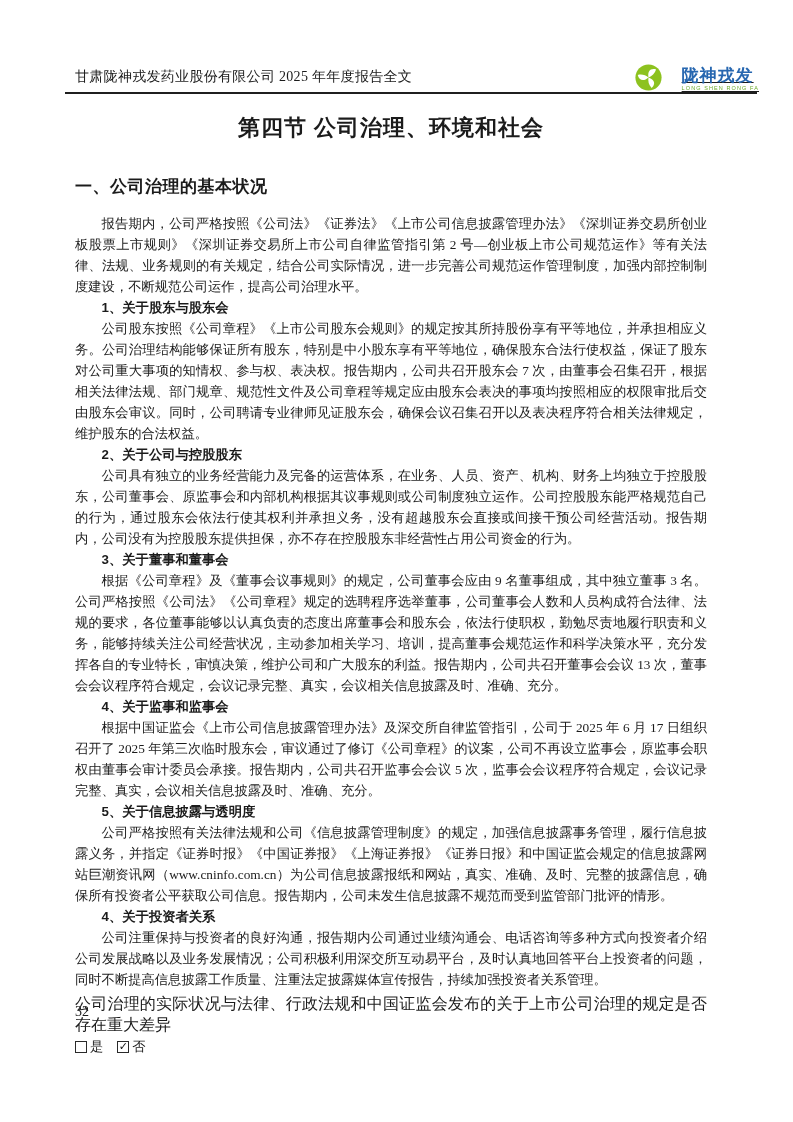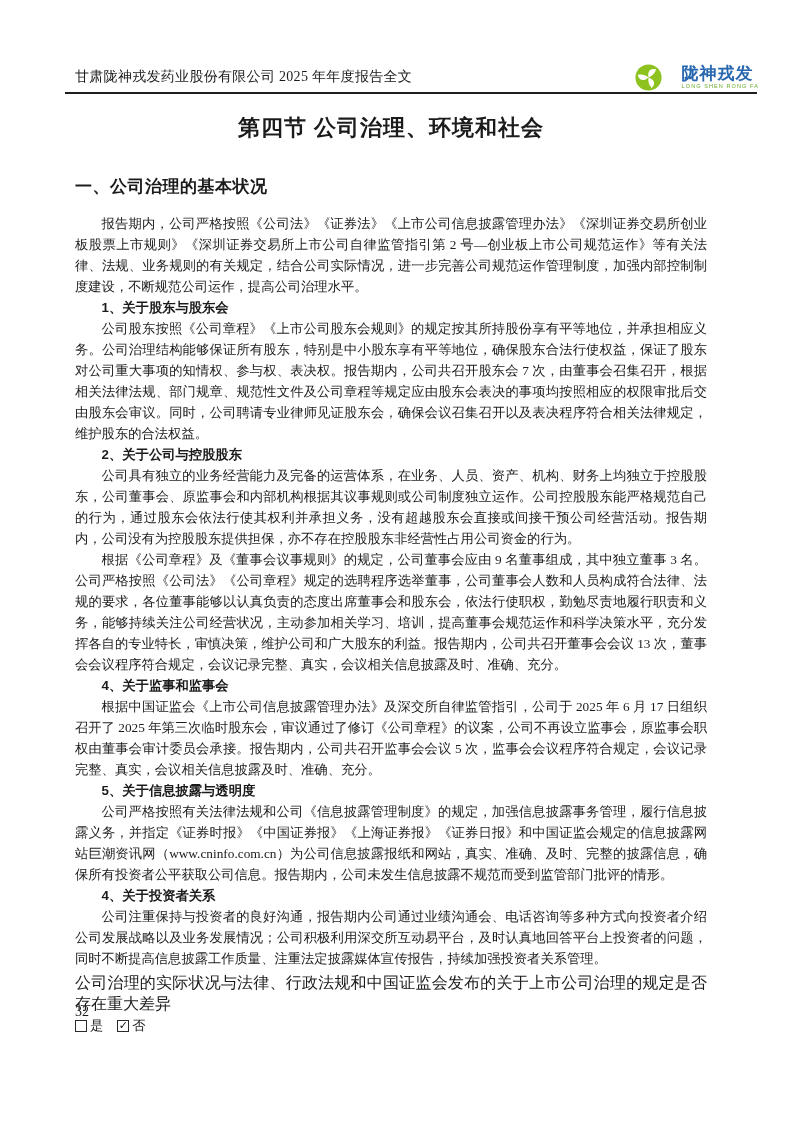--- a/index.html
+++ b/index.html
@@ -17,21 +17,21 @@
   .hdr{position:absolute;top:16px;left:0;right:0;}
   .hdr-inner{
     margin:48px 34px 0 75px;
     display:flex;justify-content:space-between;align-items:flex-end;
   }
   .hdr-title{
     font-size:14px;line-height:20px;
     letter-spacing:0.3px;
     padding-bottom:2px;
   }
-  .logo{display:flex;align-items:center;gap:20px;margin-bottom:-2px;}
+  .logo{display:flex;align-items:flex-end;gap:20px;margin-bottom:-2px;text-decoration:underline;}
   .logo-txt{display:flex;flex-direction:column;line-height:1;}
   .logo-cn{
     font-family:"Liberation Sans","DejaVu Sans",sans-serif;
     font-weight:700;font-size:17px;letter-spacing:1px;
   }
   .logo-en{
     font-family:"Liberation Sans","DejaVu Sans",sans-serif;
     font-size:5.5px;letter-spacing:1.1px;margin-top:2px;
   }
   .hdr-rule{
@@ -128,20 +128,21 @@
   <main class="doc">
     <h1 class="chapter-title">第四节 公司治理、环境和社会</h1>
     <h2 class="section-heading">一、公司治理的基本状况</h2>
 
     <div>
         <p class="blk-body">报告期内，公司严格按照《公司法》《证券法》《上市公司信息披露管理办法》《深圳证券交易所创业板股票上市规则》《深圳证券交易所上市公司自律监管指引第 2 号—创业板上市公司规范运作》等有关法律、法规、业务规则的有关规定，结合公司实际情况，进一步完善公司规范运作管理制度，加强内部控制制度建设，不断规范公司运作，提高公司治理水平。</p>
         <p class="blk-subheading">1、关于股东与股东会</p>
         <p class="blk-body">公司股东按照《公司章程》《上市公司股东会规则》的规定按其所持股份享有平等地位，并承担相应义务。公司治理结构能够保证所有股东，特别是中小股东享有平等地位，确保股东合法行使权益，保证了股东对公司重大事项的知情权、参与权、表决权。报告期内，公司共召开股东会 7 次，由董事会召集召开，根据相关法律法规、部门规章、规范性文件及公司章程等规定应由股东会表决的事项均按照相应的权限审批后交由股东会审议。同时，公司聘请专业律师见证股东会，确保会议召集召开以及表决程序符合相关法律规定，维护股东的合法权益。</p>
         <p class="blk-subheading">2、关于公司与控股股东</p>
         <p class="blk-body">公司具有独立的业务经营能力及完备的运营体系，在业务、人员、资产、机构、财务上均独立于控股股东，公司董事会、原监事会和内部机构根据其议事规则或公司制度独立运作。公司控股股东能严格规范自己的行为，通过股东会依法行使其权利并承担义务，没有超越股东会直接或间接干预公司经营活动。报告期内，公司没有为控股股东提供担保，亦不存在控股股东非经营性占用公司资金的行为。</p>
+        <p class="blk-subheading">3、关于董事和董事会</p>
         <p class="blk-body">根据《公司章程》及《董事会议事规则》的规定，公司董事会应由 9 名董事组成，其中独立董事 3 名。公司严格按照《公司法》《公司章程》规定的选聘程序选举董事，公司董事会人数和人员构成符合法律、法规的要求，各位董事能够以认真负责的态度出席董事会和股东会，依法行使职权，勤勉尽责地履行职责和义务，能够持续关注公司经营状况，主动参加相关学习、培训，提高董事会规范运作和科学决策水平，充分发挥各自的专业特长，审慎决策，维护公司和广大股东的利益。报告期内，公司共召开董事会会议 13 次，董事会会议程序符合规定，会议记录完整、真实，会议相关信息披露及时、准确、充分。</p>
         <p class="blk-subheading">4、关于监事和监事会</p>
         <p class="blk-body">根据中国证监会《上市公司信息披露管理办法》及深交所自律监管指引，公司于 2025 年 6 月 17 日组织召开了 2025 年第三次临时股东会，审议通过了修订《公司章程》的议案，公司不再设立监事会，原监事会职权由董事会审计委员会承接。报告期内，公司共召开监事会会议 5 次，监事会会议程序符合规定，会议记录完整、真实，会议相关信息披露及时、准确、充分。</p>
         <p class="blk-subheading">5、关于信息披露与透明度</p>
         <p class="blk-body">公司严格按照有关法律法规和公司《信息披露管理制度》的规定，加强信息披露事务管理，履行信息披露义务，并指定《证券时报》《中国证券报》《上海证券报》《证券日报》和中国证监会规定的信息披露网站巨潮资讯网（www.cninfo.com.cn）为公司信息披露报纸和网站，真实、准确、及时、完整的披露信息，确保所有投资者公平获取公司信息。报告期内，公司未发生信息披露不规范而受到监管部门批评的情形。</p>
         <p class="blk-subheading">4、关于投资者关系</p>
         <p class="blk-body">公司注重保持与投资者的良好沟通，报告期内公司通过业绩沟通会、电话咨询等多种方式向投资者介绍公司发展战略以及业务发展情况；公司积极利用深交所互动易平台，及时认真地回答平台上投资者的问题，同时不断提高信息披露工作质量、注重法定披露媒体宣传报告，持续加强投资者关系管理。</p>
         <p class="blk-plain">公司治理的实际状况与法律、行政法规和中国证监会发布的关于上市公司治理的规定是否存在重大差异</p>
       </div>
 

